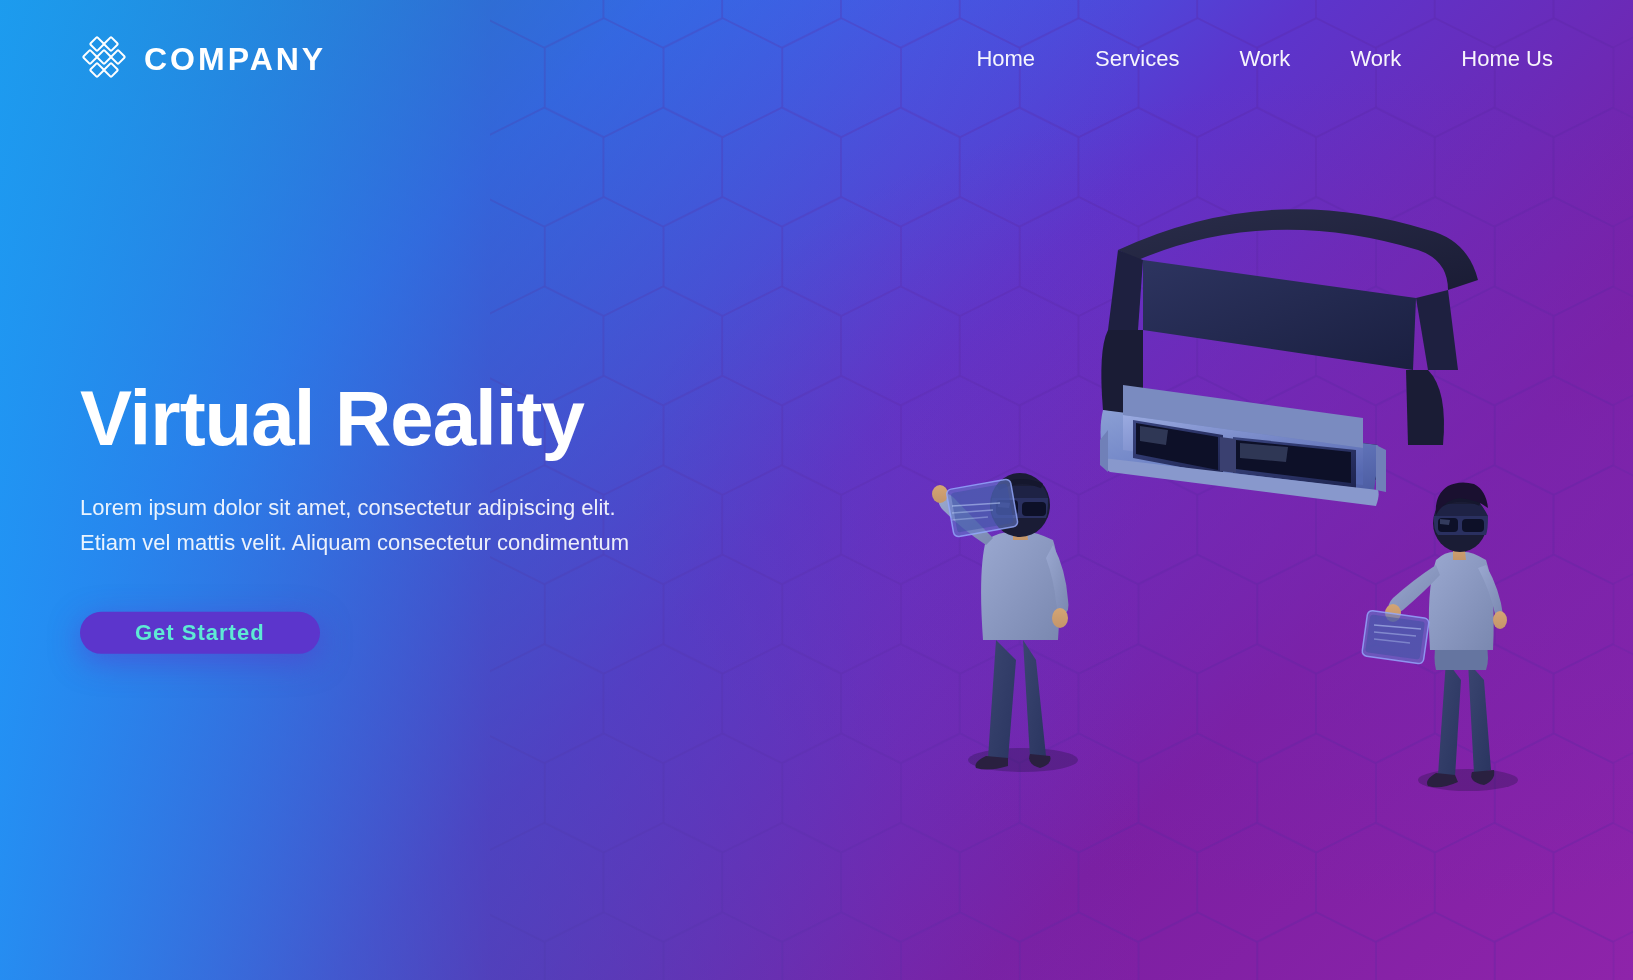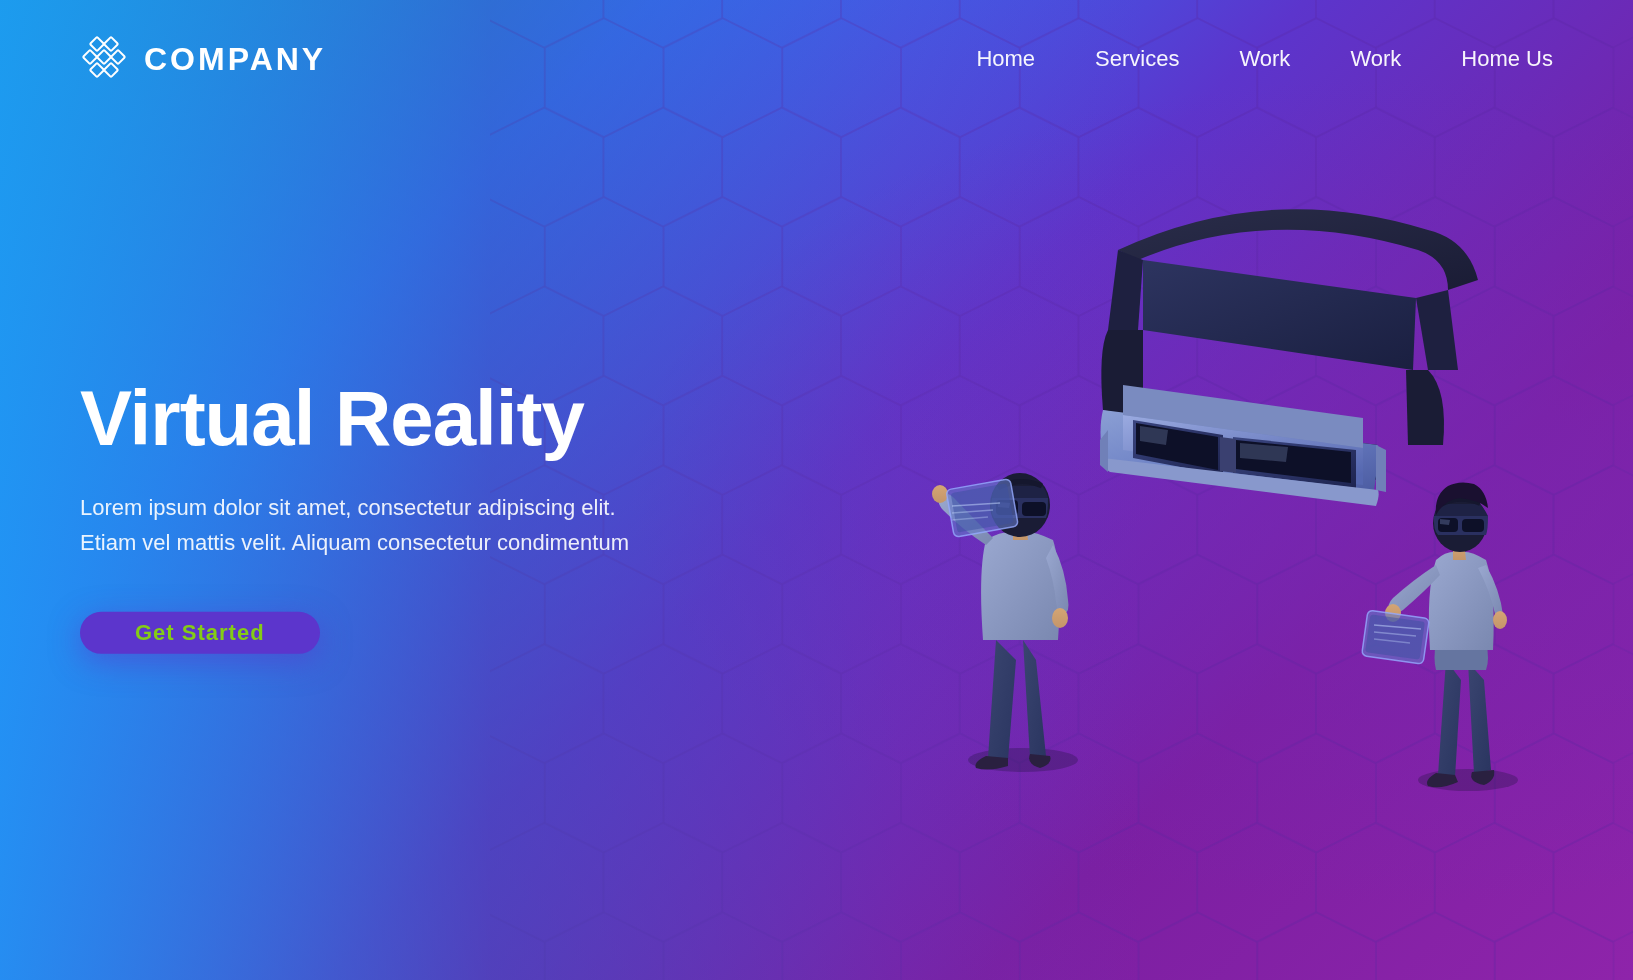--- a/index.html
+++ b/index.html
@@ -124,21 +124,21 @@
     .hero-description {
       color: rgba(255, 255, 255, 0.9);
       font-size: 22px;
       line-height: 1.6;
       margin-bottom: 52px;
       font-weight: 400;
     }
 
     .cta-button {
       background: #5c35cc;
-      color: #84cc16;
+      color: #5eead4;
       border: none;
       padding: 8px 55px;
       border-radius: 50px;
       font-size: 22px;
       font-weight: 700;
       cursor: pointer;
       letter-spacing: 1px;
       box-shadow: 0 8px 30px rgba(92, 53, 204, 0.5);
     }
 

